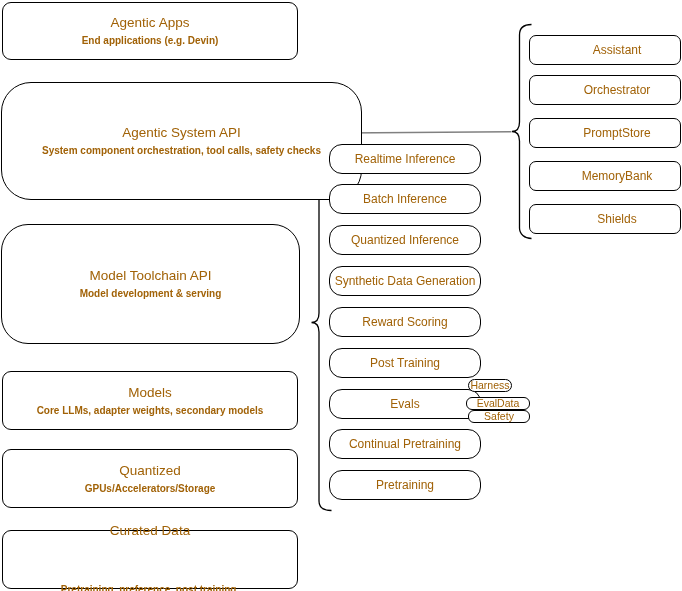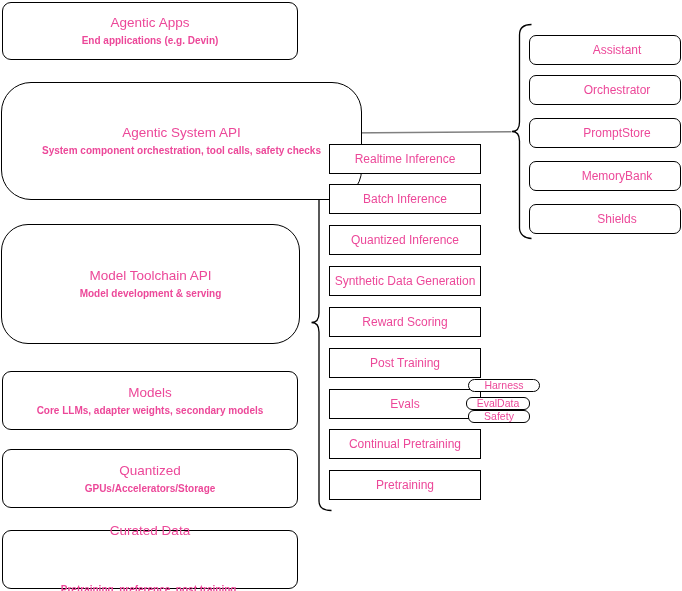--- a/index.html
+++ b/index.html
@@ -2,21 +2,21 @@
 <html><head>
 <meta charset="utf-8">
 <style>
   html, body { margin: 0; padding: 0; background: #ffffff; }
   .canvas {
     position: relative;
     width: 682px;
     height: 591px;
     background: #ffffff;
     font-family: "Liberation Sans", sans-serif;
-    color: #ec4899;
+    color: #a16207;
     overflow: hidden;
   }
   .connectors {
     position: absolute;
     left: 0; top: 0;
     width: 682px; height: 591px;
     pointer-events: none;
   }
   
   .lbox {
@@ -42,21 +42,21 @@
   .box-hardware          { top: 449px; height: 59px;  border-radius: 9px; }
   .box-curated-data      { top: 530px; height: 59px;  border-radius: 9px; gap: 44px; }
   
   .mbox {
     position: absolute;
     left: 329px;
     width: 152px;
     height: 30px;
     box-sizing: border-box;
     border: 1px solid #000000;
-    border-radius: 0;
+    border-radius: 13px;
     background: #ffffff;
     display: flex;
     align-items: center;
     justify-content: center;
     font-size: 12px;
     text-align: center;
   }
   
   .rbox {
     position: absolute;
@@ -82,21 +82,21 @@
     border: 1px solid #000000;
     border-radius: 7px;
     background: #ffffff;
     display: flex;
     align-items: center;
     justify-content: center;
     font-size: 10.5px;
     line-height: 11px;
     z-index: 3;
   }
-  .pill-harness  { left: 468px; top: 379px; width: 72px; }
+  .pill-harness  { left: 468px; top: 379px; width: 44px; }
   .pill-evaldata { left: 466px; top: 397px; width: 64px; border-radius: 6px; }
   .pill-safety   { left: 468px; top: 410px; width: 62px; border-radius: 6px; }
 </style>
 </head>
 <body>
 
 <div class="canvas">
 
   <svg class="connectors" viewBox="0 0 682 591" xmlns="http://www.w3.org/2000/svg">
 

